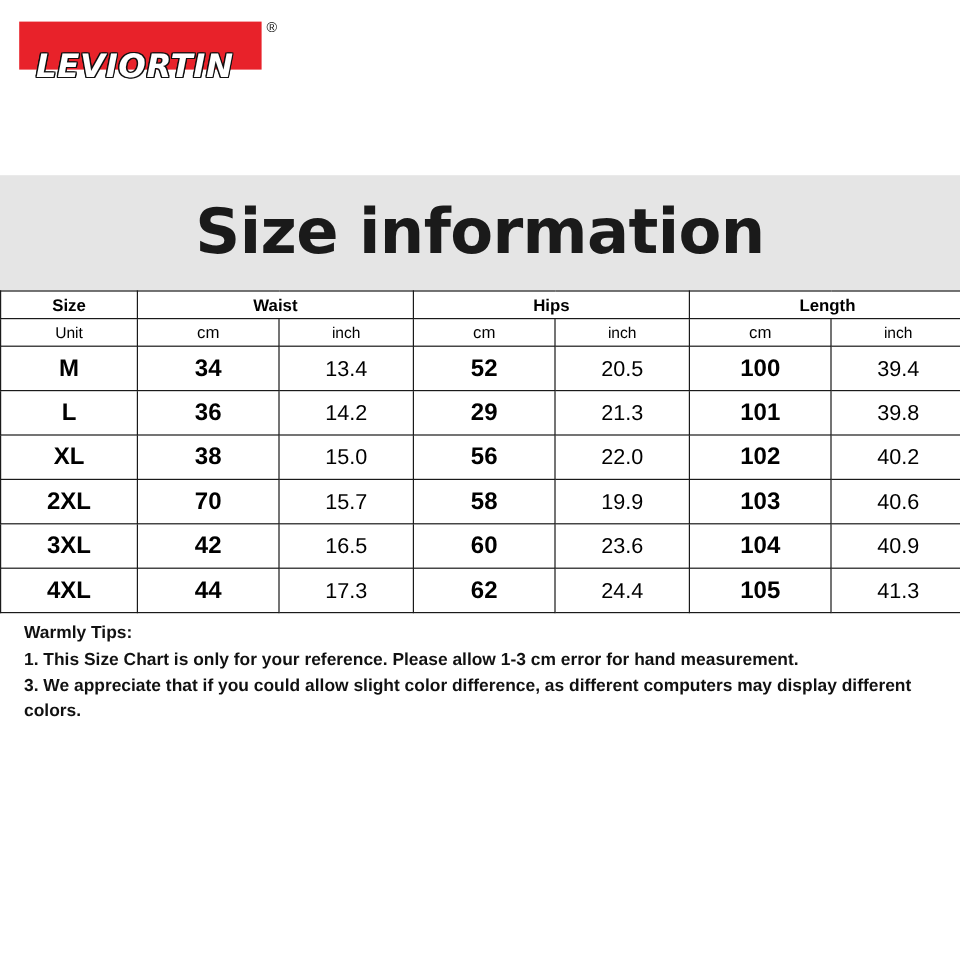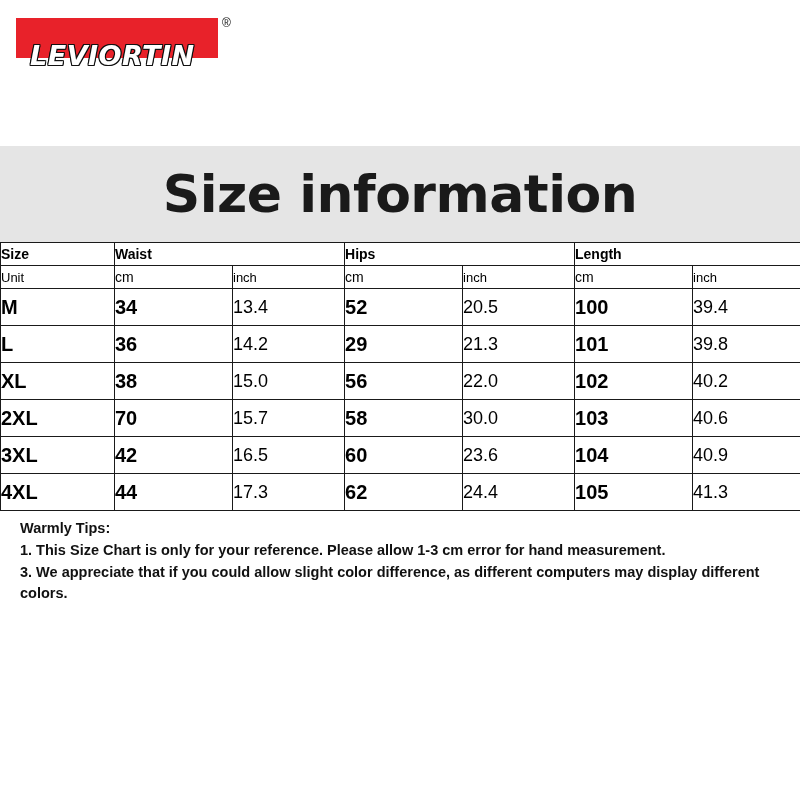--- a/index.html
+++ b/index.html
@@ -84,21 +84,21 @@
   .size-table {
     position: absolute;
     left: 0;
     top: 242px;
     width: 800px;
     border-collapse: collapse;
     table-layout: fixed;
   }
   .size-table td, .size-table th {
     border: 1px solid #1a1a1a;
-    text-align: left;
+    text-align: center;
     padding: 0;
     font-family: "Liberation Sans", sans-serif;
   }
   .row-group th {
     height: 22px;
     font-size: 14px;
     font-weight: bold;
   }
   .row-unit td {
     height: 22px;
@@ -221,21 +221,21 @@
         <td class="cm">56</td>
         <td class="inch">22.0</td>
         <td class="cm">102</td>
         <td class="inch">40.2</td>
       </tr>
       <tr class="data-row">
         <td class="size-name">2XL</td>
         <td class="cm">70</td>
         <td class="inch">15.7</td>
         <td class="cm">58</td>
-        <td class="inch">30.0</td>
+        <td class="inch">19.9</td>
         <td class="cm">103</td>
         <td class="inch">40.6</td>
       </tr>
       <tr class="data-row">
         <td class="size-name">3XL</td>
         <td class="cm">42</td>
         <td class="inch">16.5</td>
         <td class="cm">60</td>
         <td class="inch">23.6</td>
         <td class="cm">104</td>

